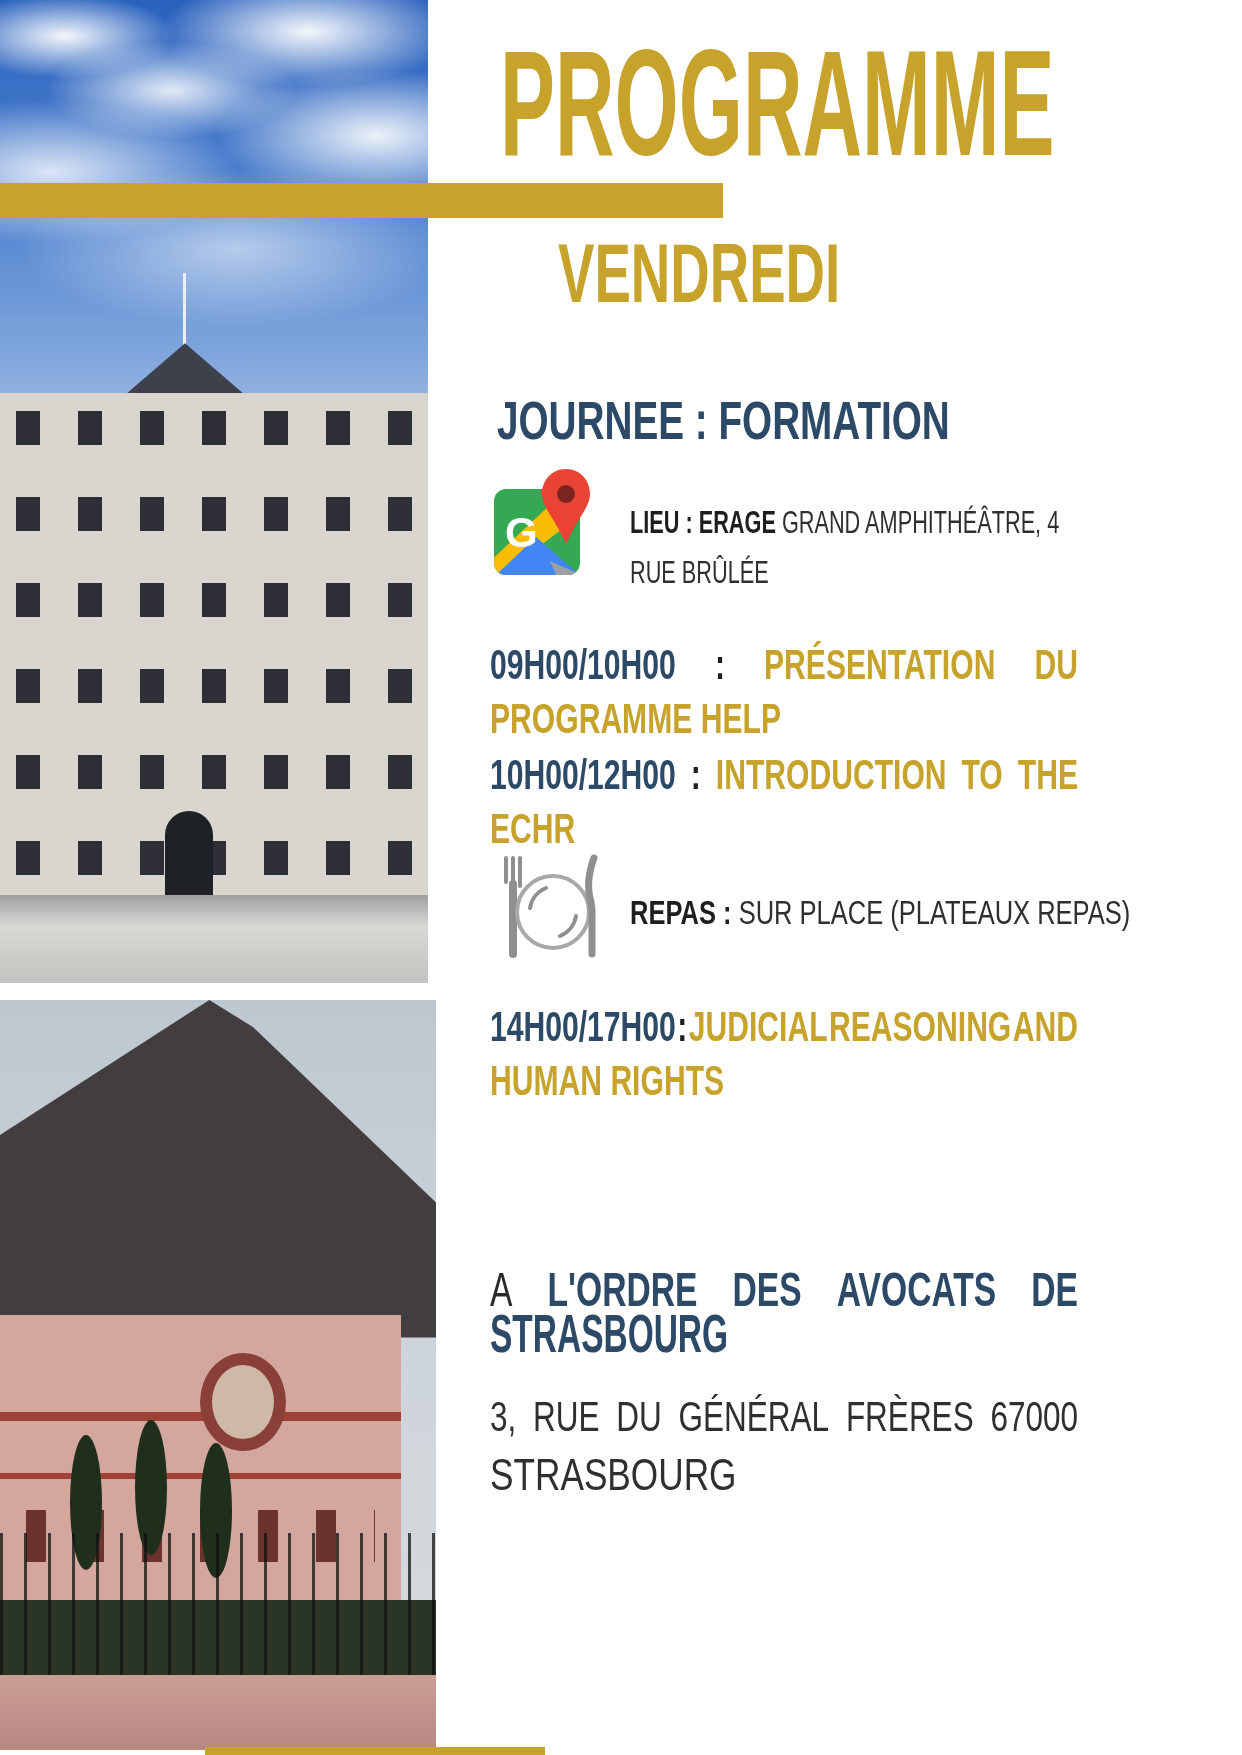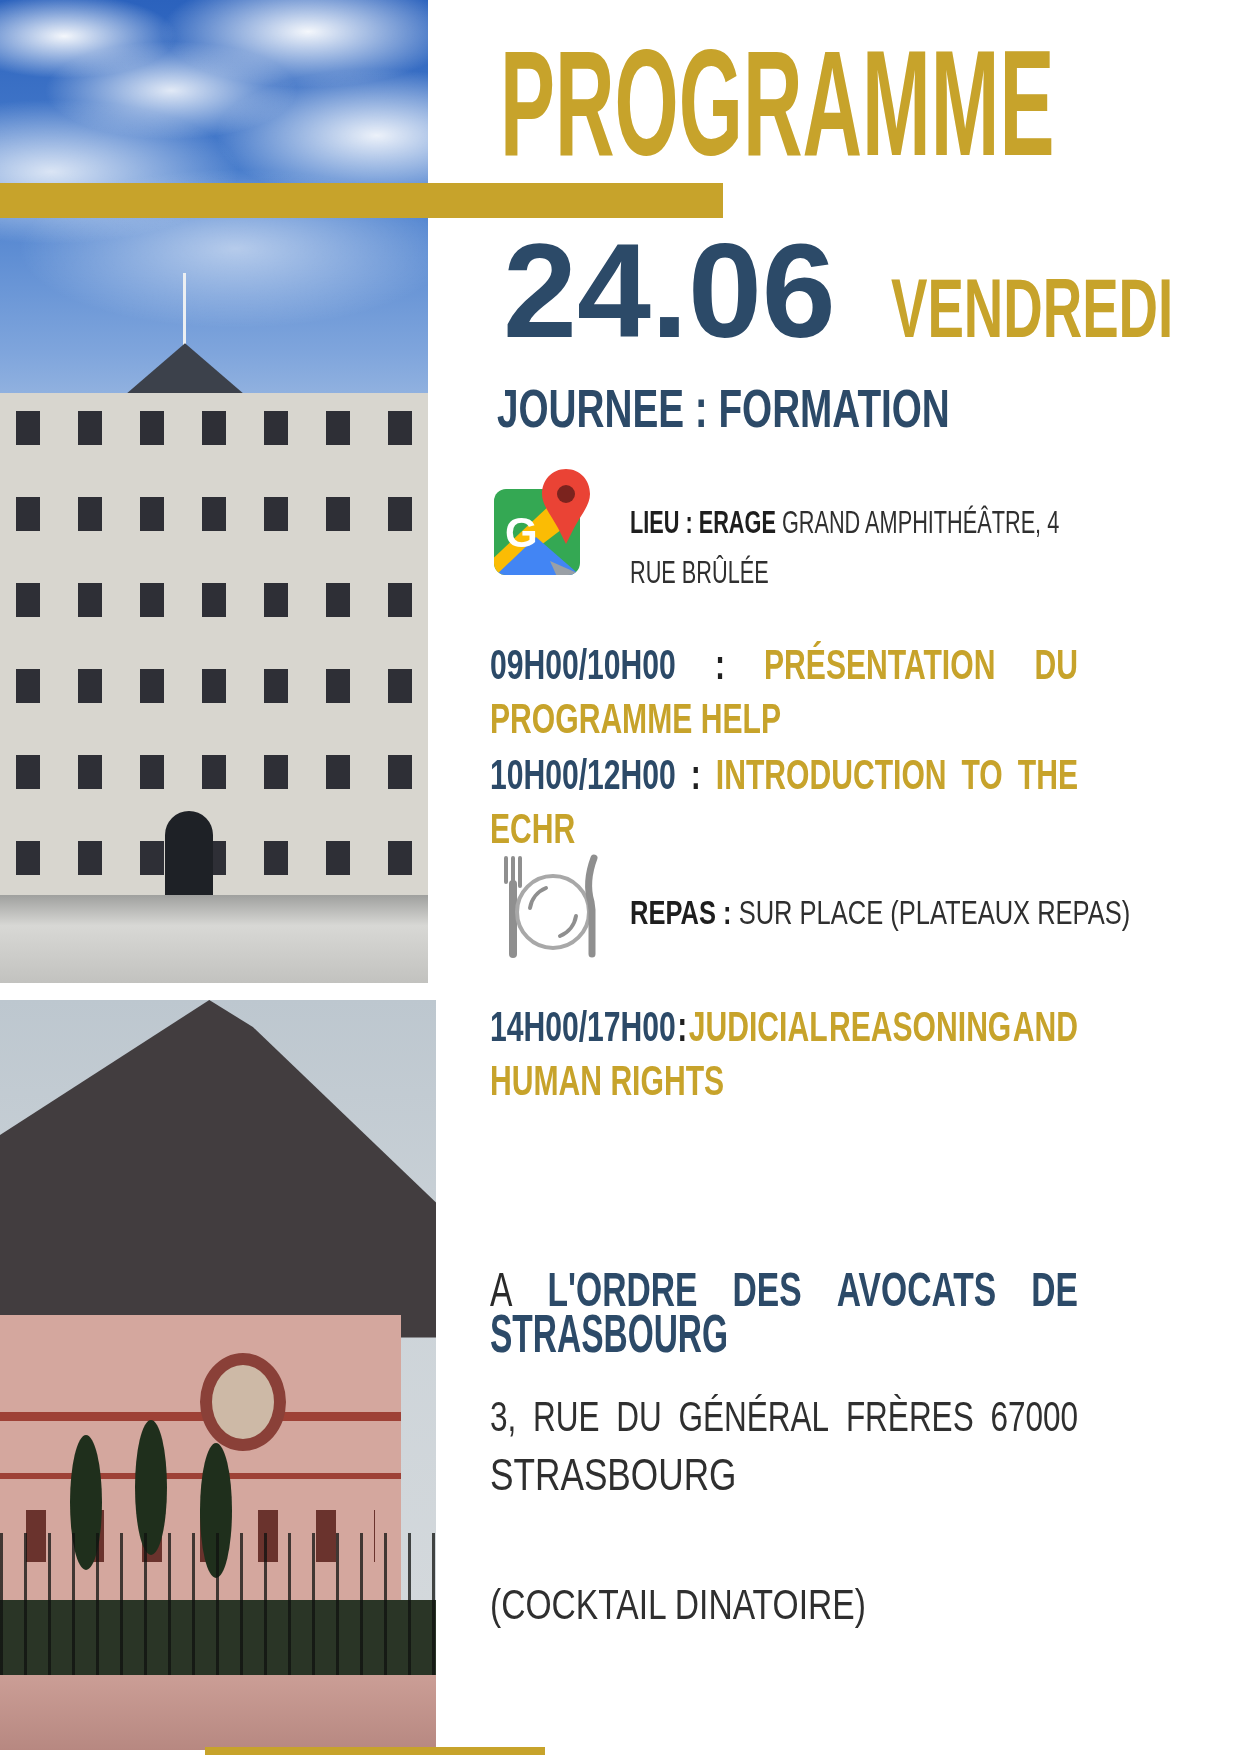--- a/index.html
+++ b/index.html
@@ -65,21 +65,21 @@
 
   
   .goldbar-top{left:0;top:183px;width:723px;height:35px;background:var(--gold,#C7A32B);}
   .goldbar-bottom{left:205px;top:1747px;width:340px;height:8px;background:var(--gold,#C7A32B);}
 
   
   .title{left:500px;top:28px;font-size:150px;font-weight:bold;}
   .date-row{left:503px;top:225px;display:flex;align-items:baseline;}
   .date-big{font-size:133px;font-weight:bold;line-height:1;}
   .date-day{font-size:84px;font-weight:bold;margin-left:55px;transform-origin:0 100%;}
-  .journee{left:497px;top:382px;font-size:53px;font-weight:bold;}
+  .journee{left:497px;top:394px;font-size:53px;font-weight:bold;}
 
   
   .maps-icon{left:492px;top:465px;width:112px;height:132px;}
   .lieu-block{left:630px;top:498px;width:640px;font-size:31px;line-height:1.6;transform-origin:0 0;transform:scaleX(.70);}
   .lieu-block .rest{font-weight:normal;color:#2f2f2f;}
   .lieu-bold{font-weight:bold;color:#1e1e1e;}
 
   
   .sched{left:490px;width:840px;font-size:43px;font-weight:bold;transform-origin:0 0;transform:scaleX(.70);}
   .sched .sep{color:#1f1f1f;}
@@ -129,21 +129,20 @@
   </div>
 
   <div class="abs goldbar-top"></div>
   <div class="abs goldbar-bottom"></div>
 
   <div class="abs title gold">
     <span class="sq sx55">PROGRAMME</span>
   </div>
 
   <div class="abs date-row">
-    <span class="date-big blue">24.06</span>
     <span class="date-day gold sx65">VENDREDI</span>
   </div>
 
   <div class="abs journee blue">
     <span class="sq sx73">JOURNEE : FORMATION</span>
   </div>
 
   <svg class="abs maps-icon" viewBox="0 0 112 132">
     <defs>
       <clipPath id="mapclip">
@@ -223,17 +222,14 @@
     <span>RUE</span>
     <span>DU</span>
     <span>GÉNÉRAL</span>
     <span>FRÈRES</span>
     <span>67000</span>
   </div>
   <div class="abs addr2-l2">
     <span class="sq sx80">STRASBOURG</span>
   </div>
 
-  <div class="abs cocktail">
-    <span class="sq sx80">(COCKTAIL DINATOIRE)</span>
-  </div>
 
 </div>
 
 </body></html>

